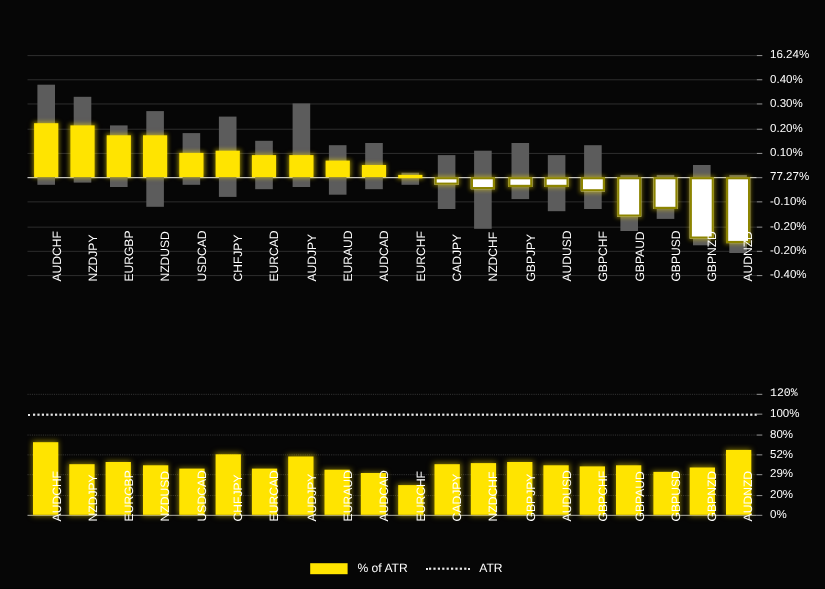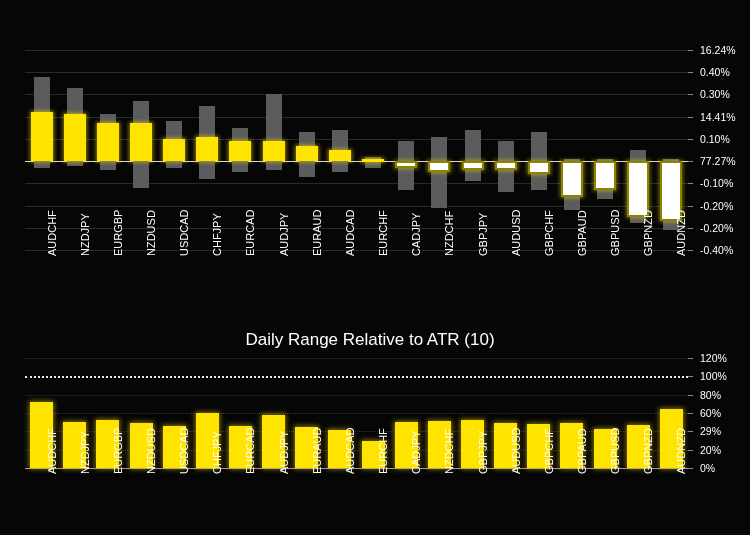--- a/index.html
+++ b/index.html
@@ -174,21 +174,20 @@
       <div class="xlab" style="left: 451.525px; top: 0px;">GBPJPY</div>
       <div class="xlab" style="left: 484.675px; top: 0px;">AUDUSD</div>
       <div class="xlab" style="left: 517.825px; top: 0px;">GBPCHF</div>
       <div class="xlab" style="left: 550.975px; top: 0px;">GBPAUD</div>
       <div class="xlab" style="left: 584.125px; top: 0px;">GBPUSD</div>
       <div class="xlab" style="left: 617.275px; top: 0px;">GBPNZD</div>
       <div class="xlab" style="left: 650.425px; top: 0px;">AUDNZD</div>
     </div>
 
 
-  <div class="title-bot">Daily Range Relative to ATR (10)</div>
   <div id="plot2">
       <div class="gridline-dot" style="top: 0px;"></div>
       <div class="atrline" style="top: 18.3333px;"></div>
       <div class="gridline-dot" style="top: 36.6667px;"></div>
       <div class="gridline-dot" style="top: 55px;"></div>
       <div class="gridline-dot" style="top: 73.3333px;"></div>
       <div class="gridline-dot" style="top: 91.6667px;"></div>
       <div class="axisline" style="top: 110px;"></div>
       <div class="bar" style="left: 5.075px; width: 23px; height: 66px;"></div>
       <div class="bar" style="left: 38.225px; width: 23px; height: 45.8333px;"></div>
@@ -228,48 +227,58 @@
       <div class="xlab" style="left: 418.375px; top: 0px;">NZDCHF</div>
       <div class="xlab" style="left: 451.525px; top: 0px;">GBPJPY</div>
       <div class="xlab" style="left: 484.675px; top: 0px;">AUDUSD</div>
       <div class="xlab" style="left: 517.825px; top: 0px;">GBPCHF</div>
       <div class="xlab" style="left: 550.975px; top: 0px;">GBPAUD</div>
       <div class="xlab" style="left: 584.125px; top: 0px;">GBPUSD</div>
       <div class="xlab" style="left: 617.275px; top: 0px;">GBPNZD</div>
       <div class="xlab" style="left: 650.425px; top: 0px;">AUDNZD</div>
     </div>
 
+  <div class="legend" id="legend2" style="left:282px;top:511px">
+      <div class="item">
+        <span class="sw-bar"></span>
+        <span style="margin-left: 5px;">% of ATR</span>
+      </div>
+      <div class="item">
+        <span class="sw-dots"></span>
+        <span style="margin-left: 5px;">ATR</span>
+      </div>
+    </div>
 
 <div class="tickmark" style="left: 688px; top: 50px;"></div>
     <div class="ylab top" style="top: 44px;">16.24%</div>
     <div class="tickmark" style="left: 688px; top: 72.2222px;"></div>
     <div class="ylab top" style="top: 66.2222px;">0.40%</div>
     <div class="tickmark" style="left: 688px; top: 94.4444px;"></div>
     <div class="ylab top" style="top: 88.4444px;">0.30%</div>
     <div class="tickmark" style="left: 688px; top: 116.667px;"></div>
-    <div class="ylab top" style="top: 110.667px;">14.41%</div>
+    <div class="ylab top" style="top: 110.667px;">0.20%</div>
     <div class="tickmark" style="left: 688px; top: 138.889px;"></div>
     <div class="ylab top" style="top: 132.889px;">0.10%</div>
     <div class="tickmark" style="left: 688px; top: 161.111px;"></div>
     <div class="ylab top" style="top: 155.111px;">77.27%</div>
     <div class="tickmark" style="left: 688px; top: 183.333px;"></div>
     <div class="ylab top" style="top: 177.333px;">-0.10%</div>
     <div class="tickmark" style="left: 688px; top: 205.556px;"></div>
     <div class="ylab top" style="top: 199.556px;">-0.20%</div>
     <div class="tickmark" style="left: 688px; top: 227.778px;"></div>
     <div class="ylab top" style="top: 221.778px;">-0.20%</div>
     <div class="tickmark" style="left: 688px; top: 250px;"></div>
     <div class="ylab top" style="top: 244px;">-0.40%</div>
     <div class="tickmark" style="left: 688px; top: 358px;"></div>
-    <div class="ylab bot" style="top: 352px;">120%</div>
+    <div class="ylab bot" style="top: 352px; font-family: Liberation Mono, monospace;">120%</div>
     <div class="tickmark" style="left: 688px; top: 376.333px;"></div>
     <div class="ylab bot" style="top: 370.333px;">100%</div>
     <div class="tickmark" style="left: 688px; top: 394.667px;"></div>
     <div class="ylab bot" style="top: 388.667px;">80%</div>
     <div class="tickmark" style="left: 688px; top: 413px;"></div>
-    <div class="ylab bot" style="top: 407px;">60%</div>
+    <div class="ylab bot" style="top: 407px;">52%</div>
     <div class="tickmark" style="left: 688px; top: 431.333px;"></div>
     <div class="ylab bot" style="top: 425.333px;">29%</div>
     <div class="tickmark" style="left: 688px; top: 449.667px;"></div>
     <div class="ylab bot" style="top: 443.667px;">20%</div>
     <div class="tickmark" style="left: 688px; top: 468px;"></div>
     <div class="ylab bot" style="top: 462px;">0%</div>
   </div>
 
 </body></html>

